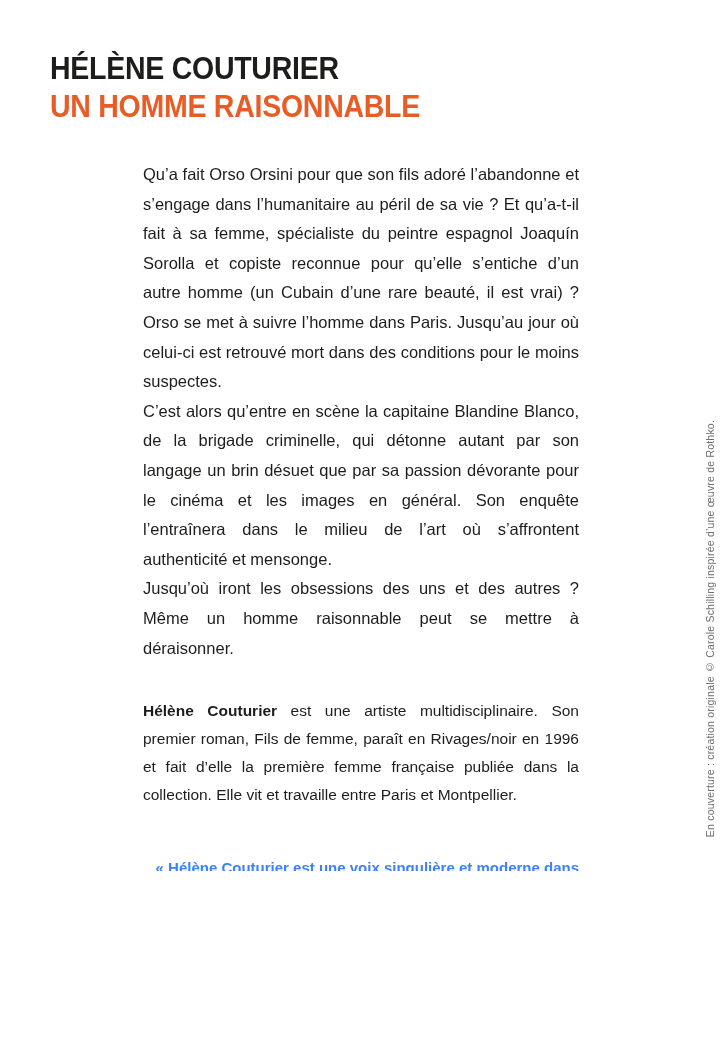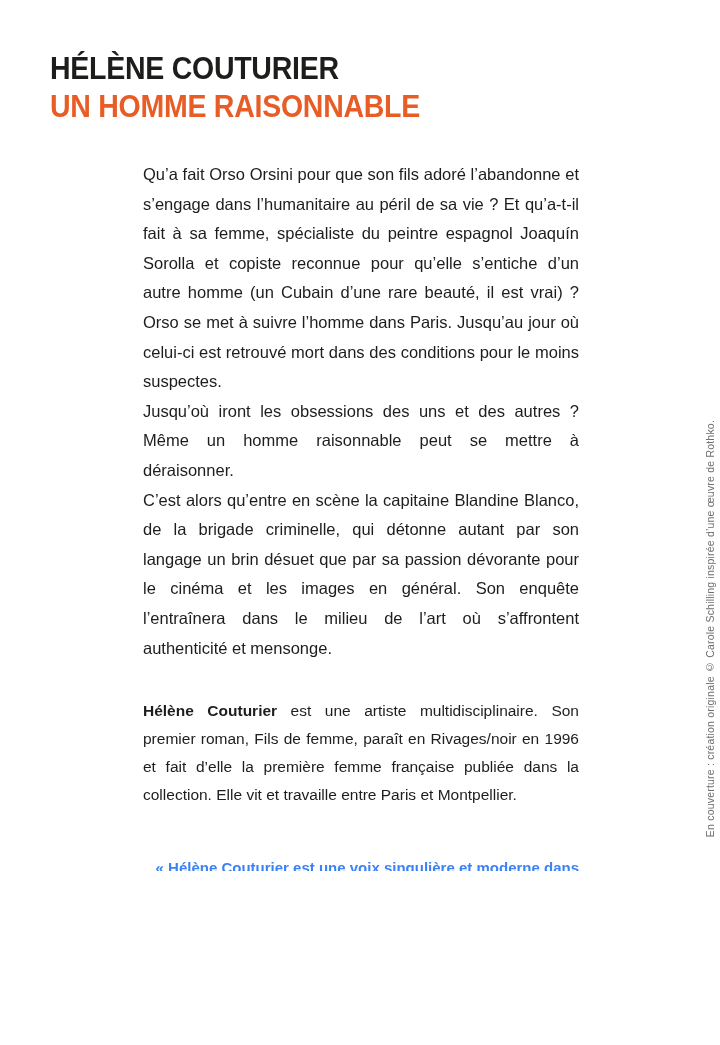--- a/index.html
+++ b/index.html
@@ -74,22 +74,22 @@
 
   <div class="header">
     <span class="author-name">HÉLÈNE COUTURIER</span>
     <span class="book-title">UN HOMME RAISONNABLE</span>
   </div>
 
   <div class="column">
 
     <div class="synopsis">
       <p><span class="lead">Qu’a fait Orso Orsini</span><span> pour que son fils adoré l’abandonne et s’engage dans l’humanitaire au péril de sa vie ? Et qu’a-t-il fait à sa femme, spécialiste du peintre espagnol Joaquín Sorolla et copiste reconnue pour qu’elle s’entiche d’un autre homme (un Cubain d’une rare beauté, il est vrai) ? Orso se met à suivre l’homme dans Paris. Jusqu’au jour où celui-ci est retrouvé mort dans des conditions pour le moins suspectes.</span></p>
+      <p>C’est alors qu’entre en scène la capitaine Blandine Blanco, de la brigade criminelle, qui détonne autant par son langage un brin désuet que par sa passion dévorante pour le cinéma et les images en général. Son enquête l’entraînera dans le milieu de l’art où s’affrontent authenticité et mensonge.</p>
       <p>Jusqu’où iront les obsessions des uns et des autres ? Même un homme raisonnable peut se mettre à déraisonner.</p>
-      <p>C’est alors qu’entre en scène la capitaine Blandine Blanco, de la brigade criminelle, qui détonne autant par son langage un brin désuet que par sa passion dévorante pour le cinéma et les images en général. Son enquête l’entraînera dans le milieu de l’art où s’affrontent authenticité et mensonge.</p>
     </div>
 
     <p class="bio"><span class="lead">Hélène Couturier</span><span> est une artiste multidisciplinaire. Son premier roman, </span><span class="italic">Fils de femme</span><span>, paraît en Rivages/noir en 1996 et fait d’elle la première femme française publiée dans la collection. Elle vit et travaille entre Paris et Montpellier.</span></p>
 
     <p class="review-quote">« Hélène Couturier est une voix singulière et moderne dans le paysage du roman noir français. »</p>
     <p class="review-attribution"><span>Élise Lépine, </span><span class="italic">France Culture.</span></p>
 
   </div>
 
   <div class="barcode">

